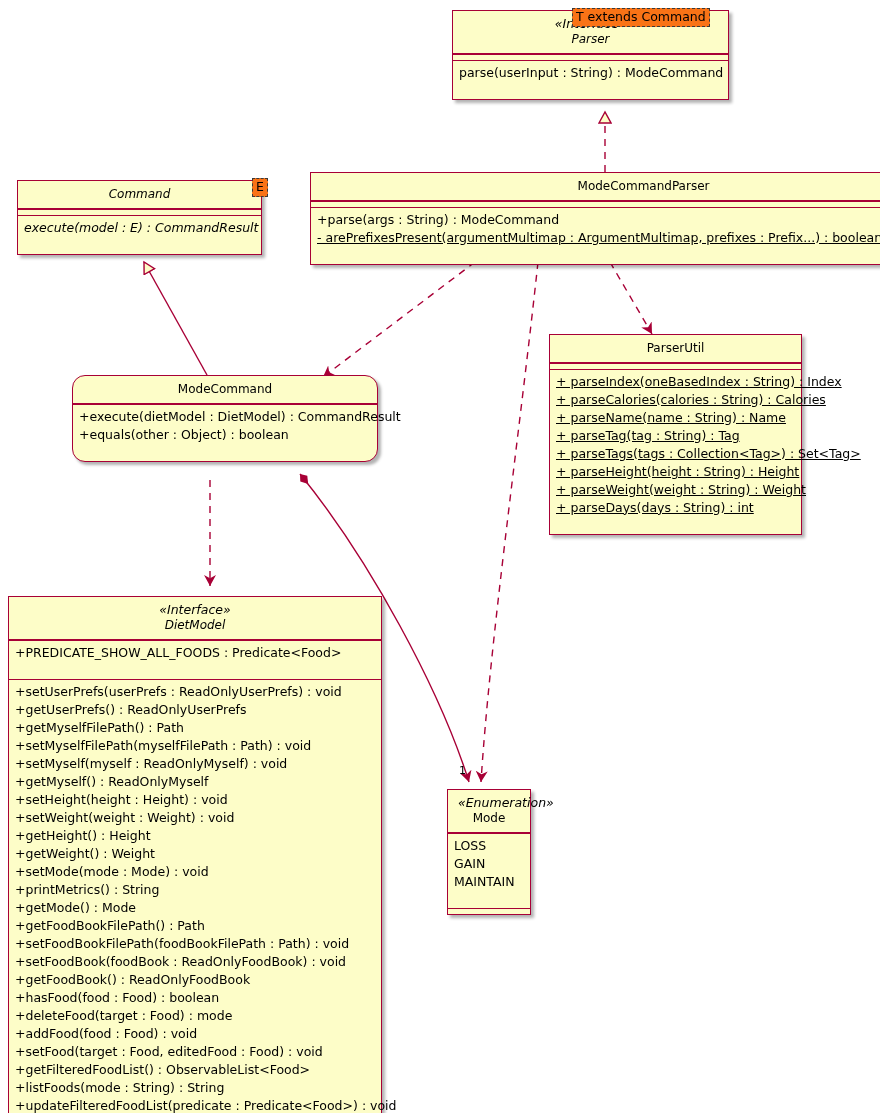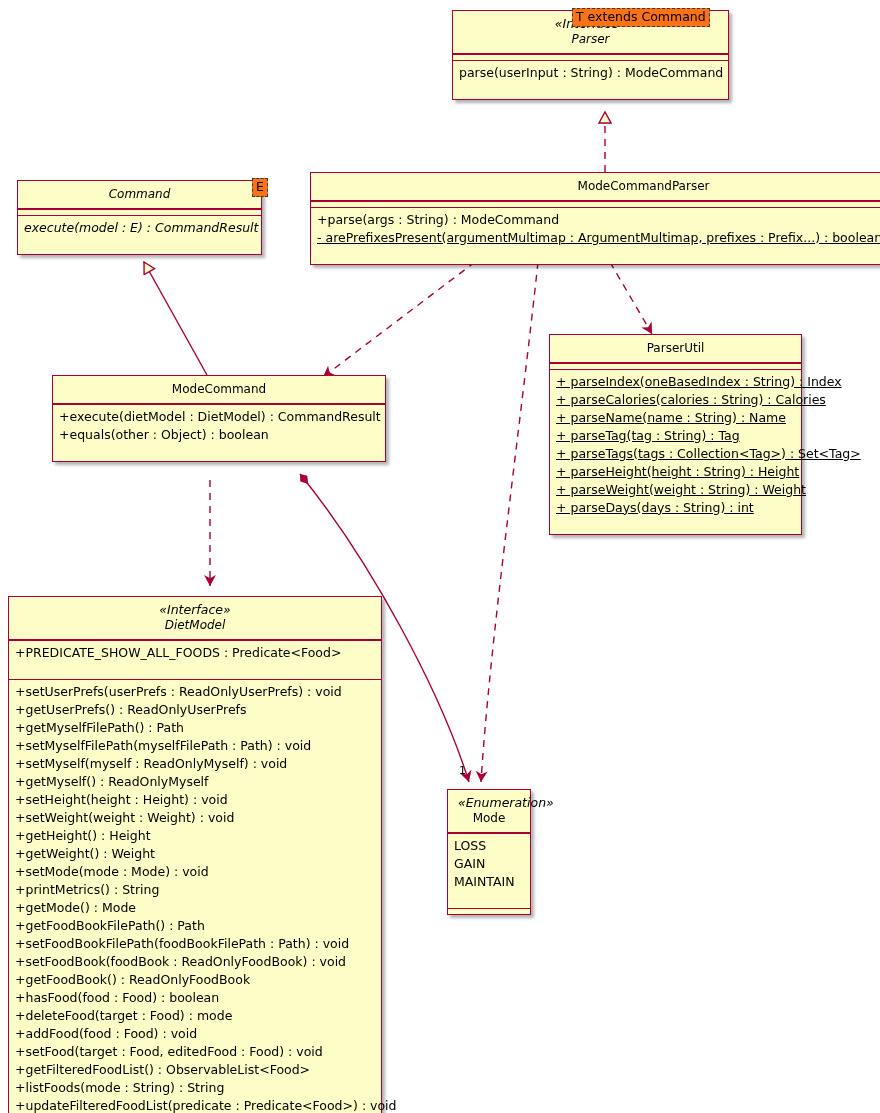--- a/index.html
+++ b/index.html
@@ -171,21 +171,21 @@
     <div class="uml-header">
       <span class="cls-name">ModeCommandParser</span>
     </div>
     <div class="uml-compartment empty"></div>
     <div class="uml-compartment">
       <div class="uml-member">+parse(args : String) : ModeCommand</div>
       <div class="uml-member static">- arePrefixesPresent(argumentMultimap : ArgumentMultimap, prefixes : Prefix...) : boolean</div>
     </div>
   </div>
 
-  <div class="uml-class" style="left:52px; top:375px; width:334px;">
+  <div class="uml-class" style="left:72px; top:375px; width:306px;border-radius:13px;">
     <div class="uml-header">
       <span class="cls-name">ModeCommand</span>
     </div>
     <div class="uml-compartment">
       <div class="uml-member">+execute(dietModel : DietModel) : CommandResult</div>
       <div class="uml-member">+equals(other : Object) : boolean</div>
     </div>
   </div>
 
   <div class="uml-class" style="left:549px; top:334px; width:253px;">

